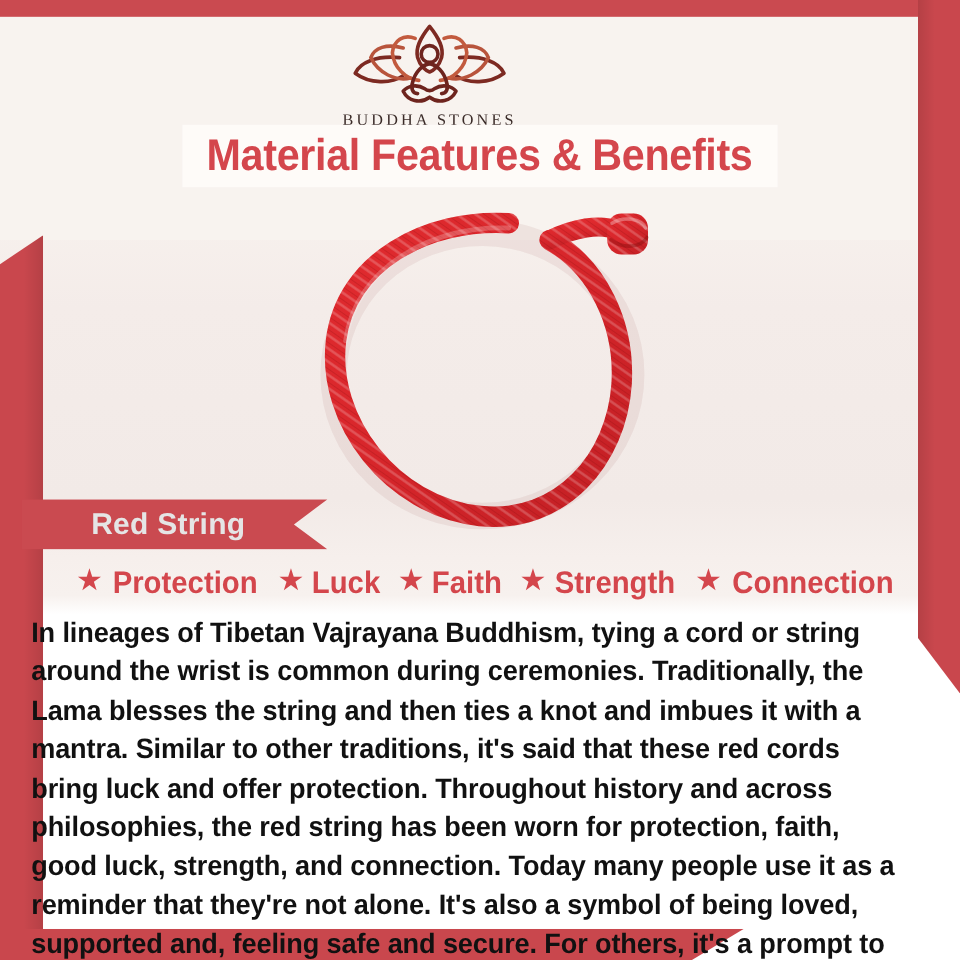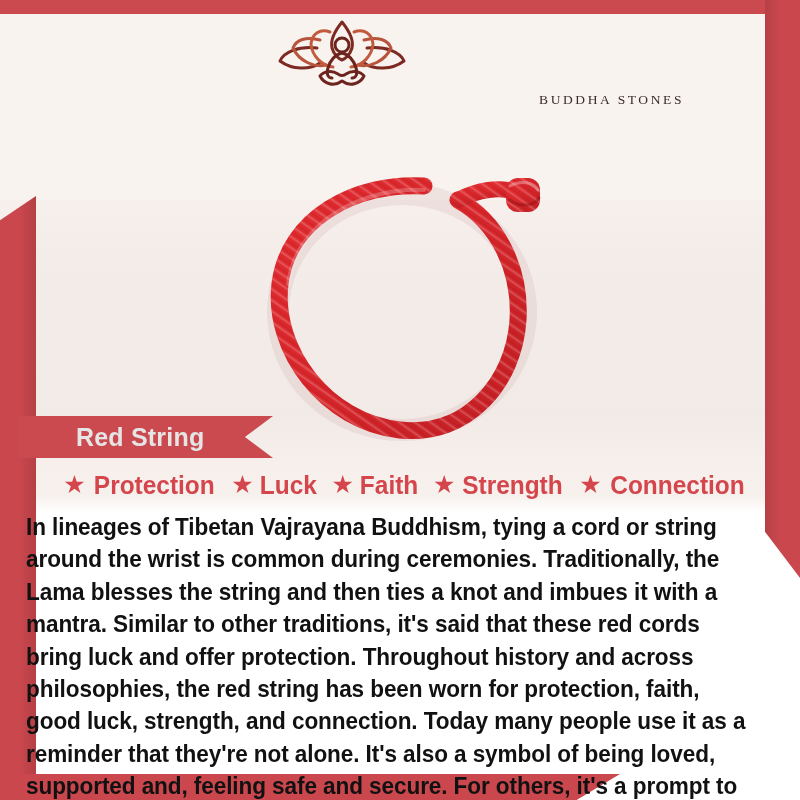--- a/index.html
+++ b/index.html
@@ -92,24 +92,24 @@
     left: 0;
     top: 774px;
     width: 620px;
     height: 26px;
     background: #c9474d;
     clip-path: polygon(0 0, 100% 0, 93% 100%, 0 100%);
   }
   
   .logo-wrap {
     position: absolute;
-    left: 0;
+    left: 16px;
     top: 18px;
     width: 684px;
-    text-align: right;
+    text-align: center;
   }
   .logo-mark {
     display: block;
     margin: 0 auto;
   }
   .logo-text {
     margin-top: 2px;
     font-family: "Liberation Serif", serif;
     font-size: 13.5px;
     letter-spacing: 2.6px;
@@ -258,20 +258,23 @@
 
         <path d="M88 35 C82 36 76 42 74 50 C72 56 74 60 78 60" stroke="#6e241e" stroke-width="3"></path>
         <path d="M88 35 C94 36 100 42 102 50 C104 56 102 60 98 60" stroke="#6e241e" stroke-width="3"></path>
 
         <path d="M66 58 C70 66 80 69 88 63 C96 69 106 66 110 58 C106 53 98 52 92 56 C90 58 86 58 84 56 C78 52 70 53 66 58 Z" stroke="#6e241e" stroke-width="3"></path>
       </g>
     </svg>
     <div class="logo-text">BUDDHA STONES</div>
   </div>
 
+  <div class="title-banner">
+    <div class="title-text">Material Features &amp; Benefits</div>
+  </div>
 
   <div class="product-area">
     <svg class="bracelet-svg" width="310" height="300" viewBox="0 0 310 300">
       <defs>
         <linearGradient id="cordGrad" x1="0" y1="0" x2="1" y2="1">
           <stop offset="0%" stop-color="#e12b2f"></stop>
           <stop offset="45%" stop-color="#d8262b"></stop>
           <stop offset="100%" stop-color="#c21f24"></stop>
         </linearGradient>
         <pattern id="braid" width="9" height="9" patternUnits="userSpaceOnUse" patternTransform="rotate(35)">

